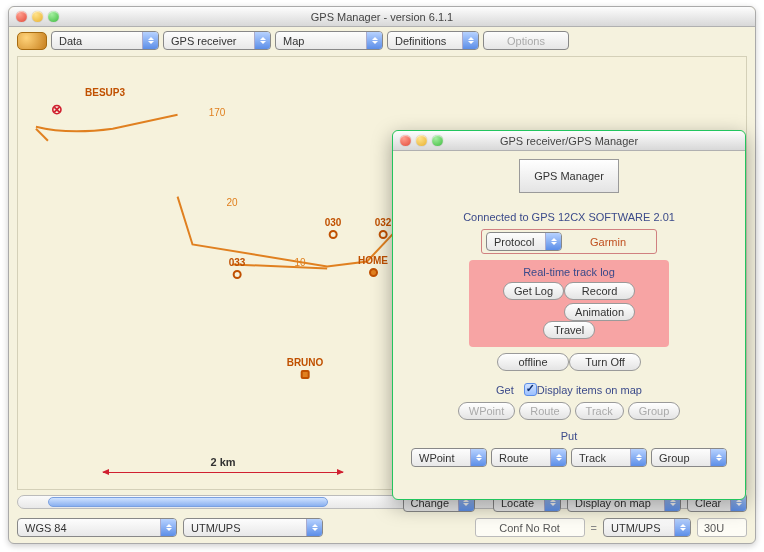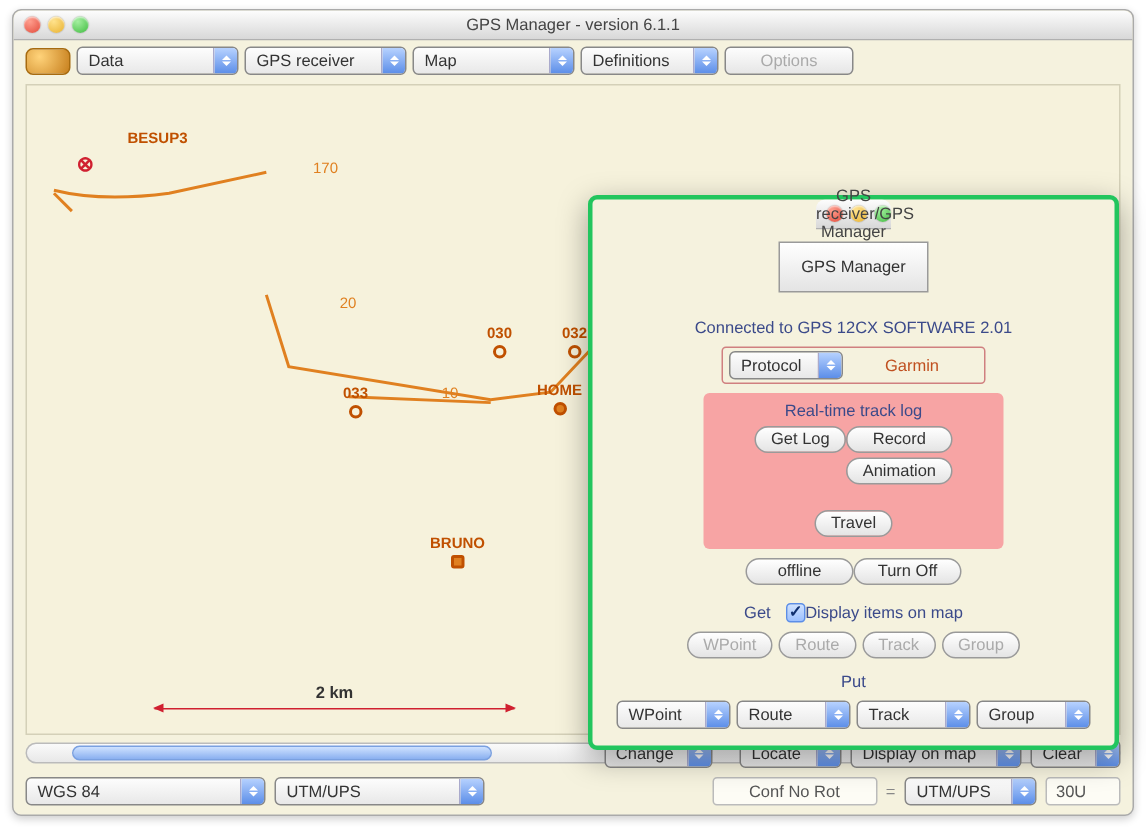--- a/index.html
+++ b/index.html
@@ -197,25 +197,25 @@
   .plainbox {
     height:19px; border:1px solid #bbb; border-radius:3px;
     background:#fdfcf5; padding:0 6px; display:flex; align-items:center;
     color:#555;
   }
   
   .child-window {
     position:absolute;
     left:392px; top:130px;
     width:354px; height:370px;
-    border:3px solid #22c55e;
+    border:1px solid #22c55e;
     border-radius:6px;
     background: var(--bg-cream);
     box-shadow: 0 6px 20px rgba(0,0,0,0.35);
-    display:flex; flex-direction:column;align-items:center;
+    display:flex; flex-direction:column;
   }
   .child-body {
     flex:1; padding:8px 10px;
     display:flex; flex-direction:column;
     align-items:center;
     gap:6px;
   }
   .pill-btn {
     height:20px; padding:16px 14px;
     border:1px solid #9a9a9a;
@@ -401,21 +401,21 @@
           </div>
         <div style="display:flex;flex-direction:column;gap:3px">
           <div class="pill-btn small">
               <span>Record</span>
             </div>
           <div class="pill-btn small">
               <span>Animation</span>
             </div>
         </div>
       </div>
-      <div class="row" style="margin-top:17px">
+      <div class="row" style="margin-top:0">
         <div class="pill-btn small">
             <span>Travel</span>
           </div>
       </div>
     </div>
 
     <div class="row">
       <div class="pill-btn small" style="width:72px">
           <span>offline</span>
         </div>

